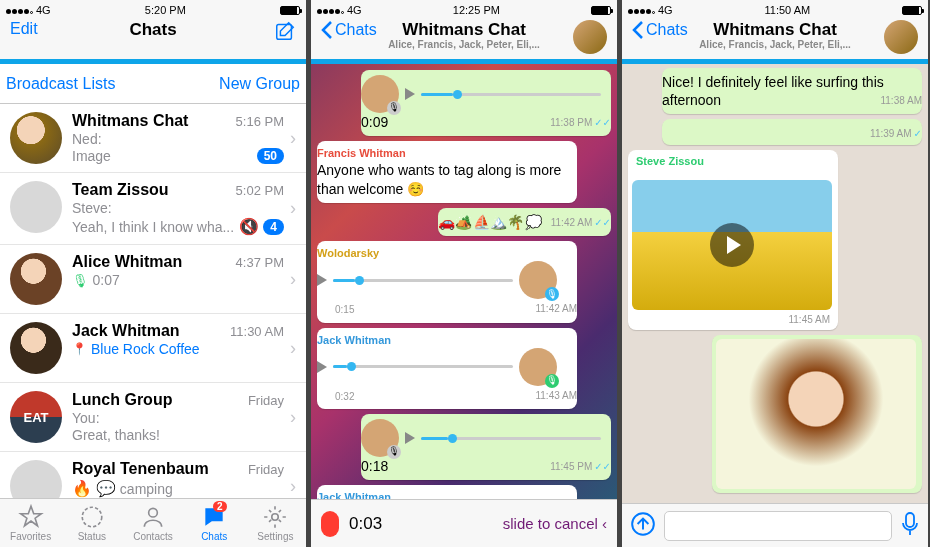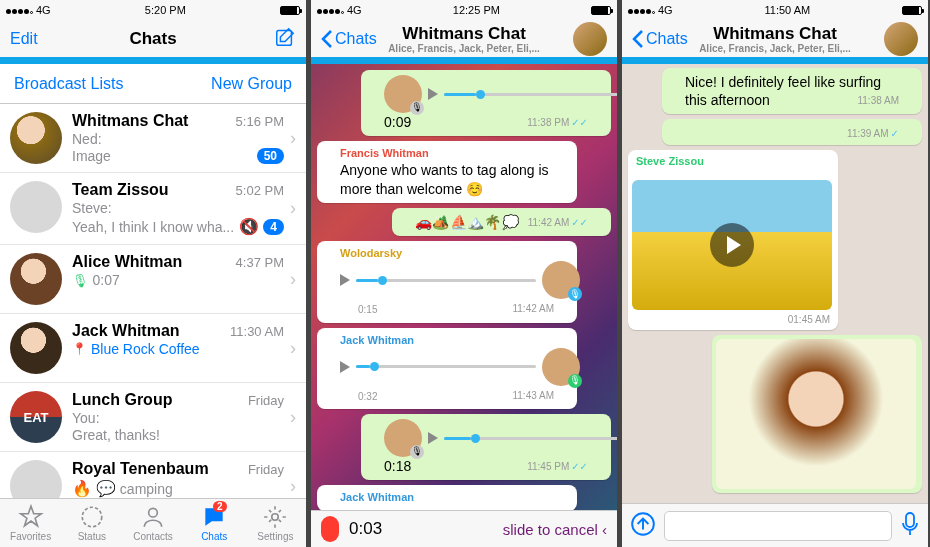--- a/index.html
+++ b/index.html
@@ -5,63 +5,63 @@
 *{margin:0;padding:0;box-sizing:border-box;-webkit-font-smoothing:antialiased}
 body{font-family:-apple-system,"Helvetica Neue",Helvetica,sans-serif;background:#444;display:flex;gap:5px;width:930px;height:547px}
 .phone{width:306px;height:547px;background:#fff;display:flex;flex-direction:column;position:relative;overflow:hidden}
 .status{height:20px;display:flex;align-items:center;justify-content:space-between;padding:0 6px;font-size:11px;background:#f7f7f7}
 .status .l,.status .r{display:flex;align-items:center;gap:2px}
 .dots span{display:inline-block;width:5px;height:5px;border-radius:50%;background:#000;margin-right:1px}
 .dots span.o{background:transparent;border:1px solid #000;width:3px;height:3px}
 .batt{display:inline-block;width:20px;height:9px;border:1px solid #000;border-radius:2px;position:relative}
 .batt::after{content:"";position:absolute;right:-3px;top:2px;width:2px;height:4px;background:#000;border-radius:0 1px 1px 0}
 .batt i{display:block;width:16px;height:7px;background:#000;margin:0}
-.nav{height:44px;background:#f7f7f7;border-bottom:7px solid #0ea5e9;display:flex;align-items:center;justify-content:space-between;padding:0 10px;position:relative}
+.nav{height:44px;background:#f7f7f7;border-bottom:5px solid #0ea5e9;display:flex;align-items:flex-start;justify-content:space-between;padding:0 10px;position:relative}
 .nav .title{position:absolute;left:0;right:0;text-align:center;font-weight:600;font-size:17px;pointer-events:none}
 .nav .sub{font-size:10px;color:#888;line-height:1}
 .nav .ttlwrap{display:flex;flex-direction:column;align-items:center}
 .blue{color:#007aff}
 .nav-btn{font-size:16px;z-index:1}
 .back{display:flex;align-items:center;font-size:16px}
 .back svg{margin-right:2px}
 .avatar-sm{width:34px;height:34px;border-radius:50%;background:linear-gradient(135deg,#d4a574,#8b6914)}
-.sub-bar{height:40px;border-bottom:1px solid #c8c8c8;display:flex;align-items:center;justify-content:space-between;padding:0 14px;font-size:16px}
+.sub-bar{height:40px;border-bottom:1px solid #c8c8c8;display:flex;align-items:center;justify-content:space-between;padding:0 6px;font-size:16px}
 .list{flex:1;overflow:hidden}
 .row{display:flex;padding:8px 10px 8px 10px;border-bottom:1px solid #e5e5e5;position:relative}
 .av{width:52px;height:52px;border-radius:50%;background:#ccc;flex-shrink:0;margin-right:10px}
 .row-body{flex:1;min-width:0}
 .row-top{display:flex;justify-content:space-between;align-items:baseline}
 .name{font-weight:600;font-size:16px}
 .time{font-size:13px;color:#8e8e93}
 .row-bot{display:flex;align-items:center;gap:4px;margin-top:1px}
 .snip{color:#8e8e93;font-size:14px;white-space:nowrap;overflow:hidden;text-overflow:ellipsis}
 .chev{color:#c7c7cc;font-size:18px;margin-left:6px;align-self:center}
 .badge{background:#007aff;color:#fff;font-size:12px;font-weight:600;border-radius:10px;padding:1px 7px;min-width:20px;text-align:center}
 .tabbar{height:49px;background:#f7f7f7;border-top:1px solid #c8c8c8;display:flex}
 .tab{flex:1;display:flex;flex-direction:column;align-items:center;justify-content:center;color:#8e8e93;font-size:10px;position:relative}
 .tab.active{color:#007aff}
 .tab svg{margin-bottom:1px}
 .tab .tbadge{position:absolute;top:2px;right:18px;background:#ff3b30;color:#fff;font-size:10px;font-weight:600;border-radius:8px;padding:0 4px;min-width:14px;text-align:center}
 .chat-bg{flex:1;overflow:hidden;padding:6px;display:flex;flex-direction:column;gap:5px}
 .p2 .chat-bg{background:linear-gradient(135deg,#8b3a5e 0%,#c94b4b 25%,#a8326b 50%,#4a2b6e 75%,#2b5876 100%)}
 .p3 .chat-bg{background:#e5ddd5}
-.bubble{border-radius:8px;padding:5px 23px;max-width:260px;font-size:14px;line-height:1.3;position:relative;box-shadow:0 1px 1px rgba(0,0,0,.15)}
+.bubble{border-radius:8px;padding:5px 0;max-width:260px;font-size:14px;line-height:1.3;position:relative;box-shadow:0 1px 1px rgba(0,0,0,.15)}
 .bubble.out{background:#dcf8c6;align-self:flex-end}
 .bubble.in{background:#fff;align-self:flex-start}
 .bsender{font-size:11px;font-weight:600;margin-bottom:1px}
 .bmeta{font-size:10px;color:#999;display:inline-flex;align-items:center;gap:2px;float:right;margin-left:8px;margin-top:3px}
 .tick{color:#4fc3f7}
 .voice{display:flex;align-items:center;gap:6px;width:240px}
 .voice .play{width:0;height:0;border-left:10px solid #888;border-top:6px solid transparent;border-bottom:6px solid transparent}
 .voice .track{flex:1;height:3px;background:#ccc;position:relative;border-radius:2px}
 .voice .track i{position:absolute;left:0;top:0;height:100%;background:#34b7f1;border-radius:2px}
 .voice .track b{position:absolute;top:-3px;width:9px;height:9px;border-radius:50%;background:#34b7f1}
 .voice .vav{width:38px;height:38px;border-radius:50%;background:#d4a574;position:relative;flex-shrink:0}
 .voice .vav .mic{position:absolute;bottom:-2px;right:-2px;width:14px;height:14px;border-radius:50%;display:flex;align-items:center;justify-content:center;font-size:9px}
-.recbar{height:37px;border-top:1px solid #c8c8c8;display:flex;align-items:center;padding:0 10px;gap:10px;background:#f7f7f7}
+.recbar{height:48px;border-top:1px solid #c8c8c8;display:flex;align-items:center;padding:0 10px;gap:10px;background:#f7f7f7}
 .recmic{width:18px;height:26px;background:#ff3b30;border-radius:9px;position:relative}
 .inputbar{height:44px;border-top:1px solid #c8c8c8;display:flex;align-items:center;padding:0 8px;gap:8px;background:#f7f7f7}
 .txtfield{flex:1;height:30px;border:1px solid #ccc;border-radius:5px;background:#fff}
 .loc{display:flex;gap:8px}
 .loc .map{width:70px;height:60px;background:linear-gradient(135deg,#e8f4d4,#c4e8a8);border-radius:6px;position:relative;flex-shrink:0}
 .loc .map::after{content:"";position:absolute;top:30%;left:40%;width:10px;height:10px;background:#ff3b30;border-radius:50% 50% 50% 0;transform:rotate(-45deg)}
 .media{width:200px;height:130px;border-radius:6px;background:#888;position:relative}
 .media .playov{position:absolute;top:50%;left:50%;transform:translate(-50%,-50%);width:44px;height:44px;border-radius:50%;background:rgba(0,0,0,.5);display:flex;align-items:center;justify-content:center}
 .media .playov::after{content:"";border-left:14px solid #fff;border-top:9px solid transparent;border-bottom:9px solid transparent;margin-left:3px}
 .av1{background:radial-gradient(circle at 40% 35%,#f4d4b8 30%,#8b6914 31%,#5a4a2a)}
@@ -381,21 +381,21 @@
           <span>11:39 AM</span>
           <span class="tick">✓</span>
         </span>
     </div>
     <div class="bubble in" style="padding:4px;width:210px">
       <div class="bsender" style="color:#2ecc71;padding:0 4px 10px">Steve Zissou</div>
       <div class="media vimg1">
           <div class="playov"></div>
         </div>
       <span class="bmeta" style="padding-right:4px">
-          <span>01:45 AM</span>
+          <span>11:45 AM</span>
         </span>
     </div>
     <div class="bubble out" style="padding:4px;width:210px">
       <div class="media vimg2" style="height:150px"></div>
 
     </div>
   </div>
   <div class="inputbar">
     <span><svg width="26" height="26" viewBox="0 0 24 24" fill="none" stroke="#007aff" stroke-width="1.8">
           <circle cx="12" cy="12" r="10"></circle>

